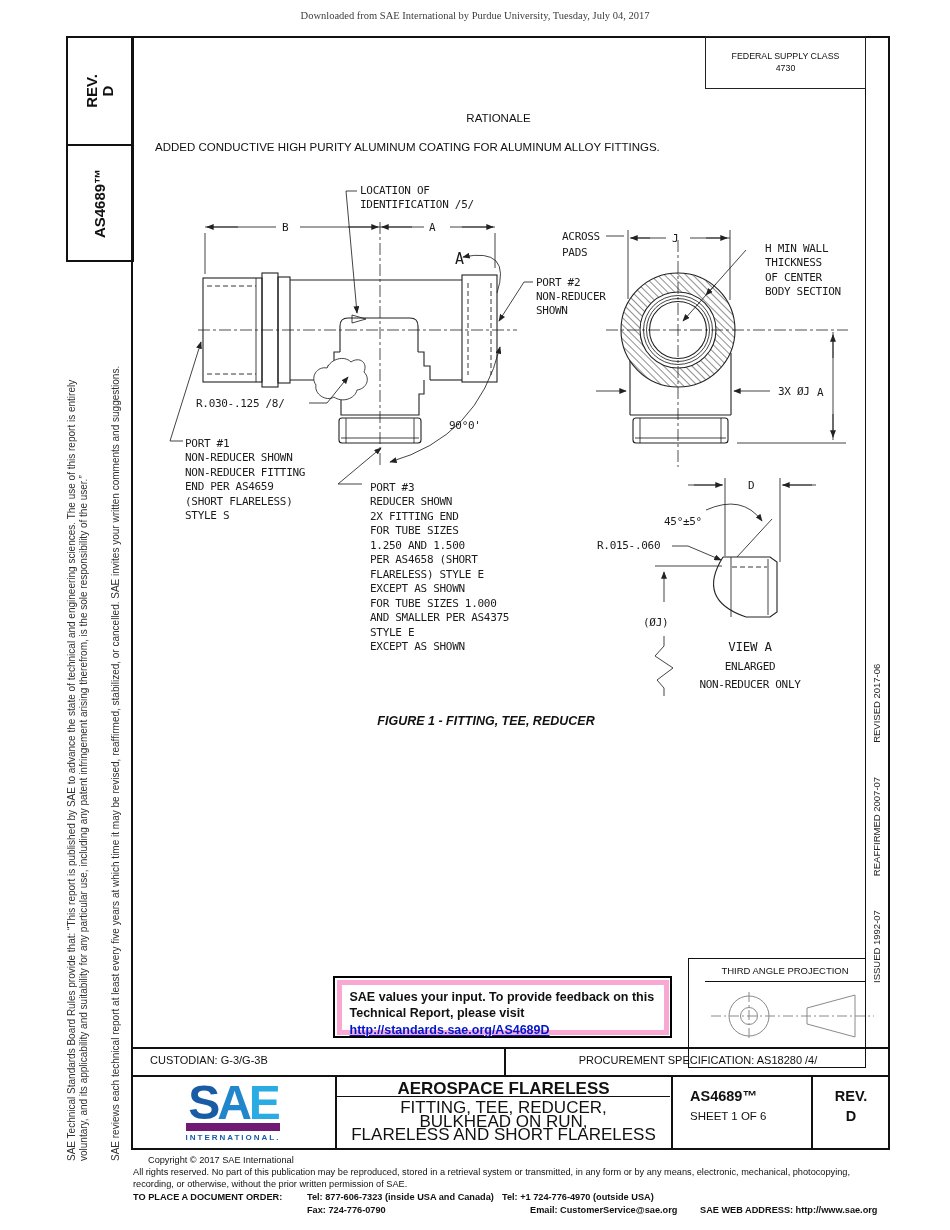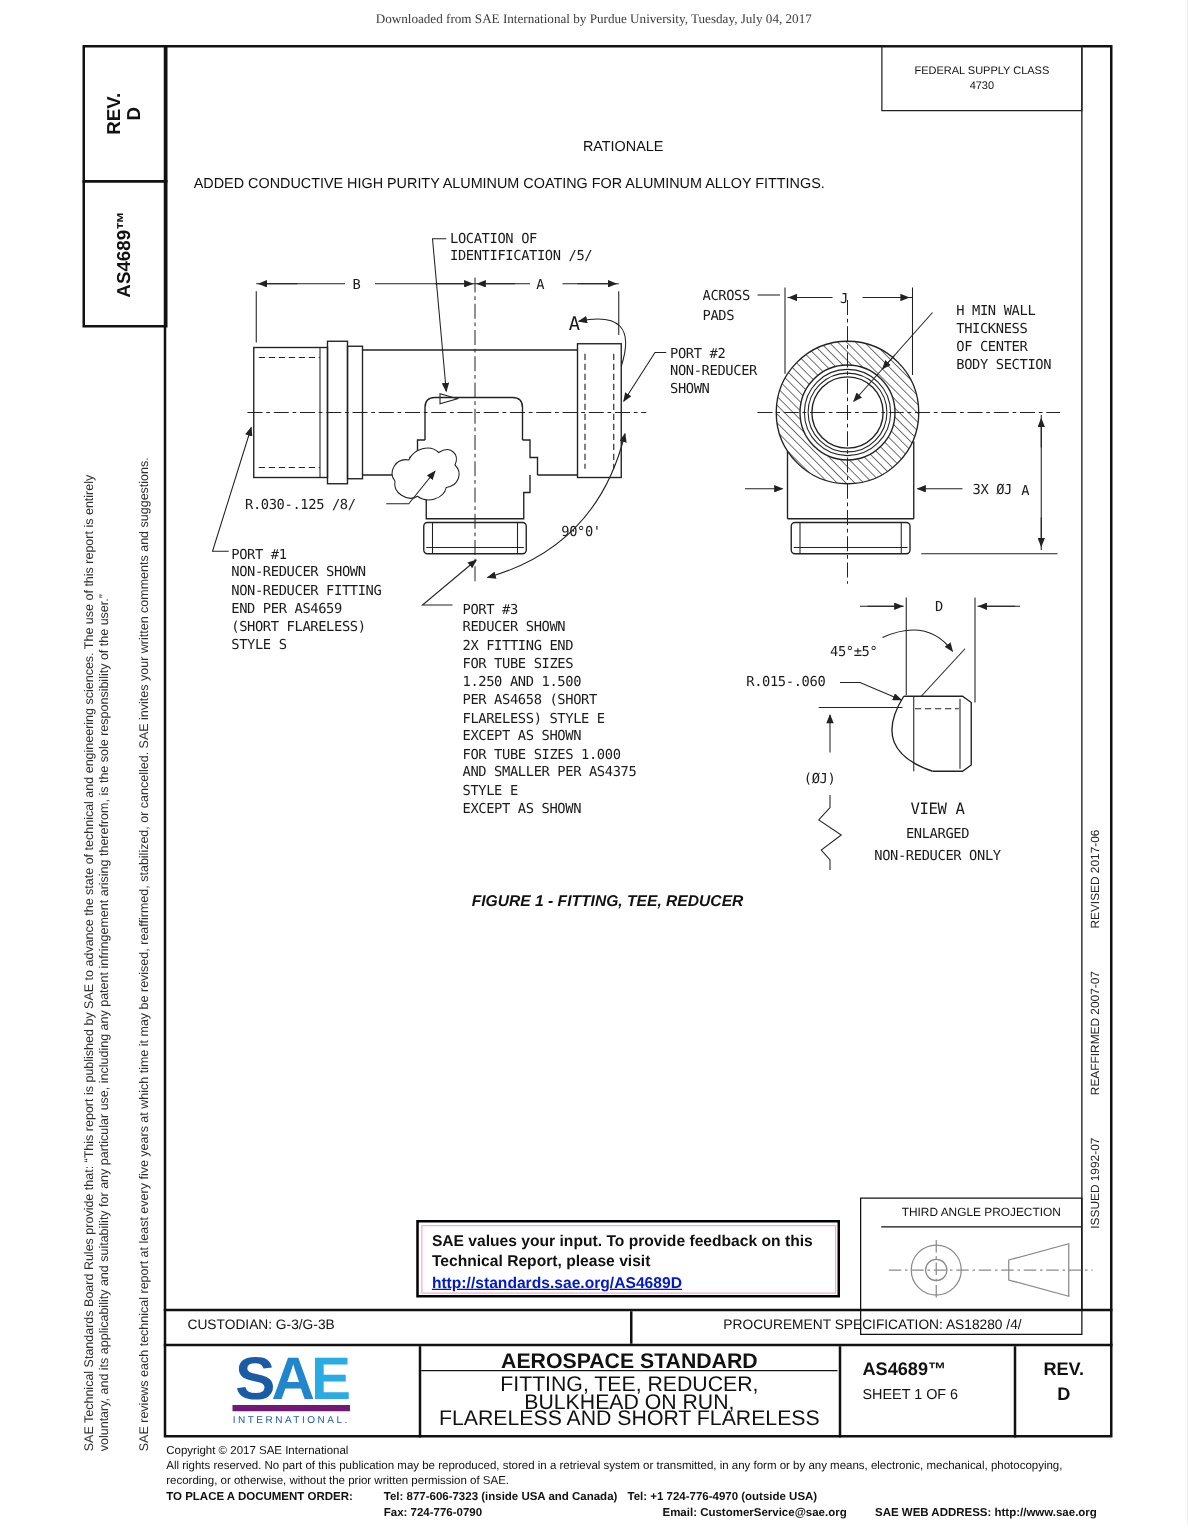--- a/index.html
+++ b/index.html
@@ -35,35 +35,35 @@
   #drawing{left:130px;top:165px;}
   svg .ln{fill:none;stroke:#222;stroke-width:1.1;}
   svg .thin{fill:none;stroke:#222;stroke-width:0.85;}
   svg .cl{fill:none;stroke:#222;stroke-width:0.8;stroke-dasharray:12 3 3 3;}
   svg .hid{fill:none;stroke:#222;stroke-width:0.9;stroke-dasharray:5 3;}
   svg .txt{font-family:"DejaVu Sans Mono",monospace;font-size:11px;fill:#1b1b1b;letter-spacing:-0.3px;}
   svg .big{font-size:15px;}
   svg .mid{text-anchor:middle;}
   
   #feedback{left:333px;top:976px;width:339px;height:62px;border:2.5px solid #000;box-sizing:border-box;}
-  #feedback .inner{margin:1.5px;border:1px solid #f9a8d4;height:calc(100% - 3px);box-sizing:border-box;
+  #feedback .inner{margin:1.5px;border:5px solid #f9a8d4;height:calc(100% - 3px);box-sizing:border-box;
                    padding:4px 8px;font-size:12.5px;font-weight:bold;line-height:16.5px;}
   #feedback a{color:#0018cc;text-decoration:underline;text-align:right;}
   
   #proj-box{left:688px;top:958px;width:178px;height:110px;border:1.6px solid #111;box-sizing:border-box;padding-left:16px;}
   #proj-label{height:22px;border-bottom:1.6px solid #111;display:flex;align-items:center;
               justify-content:center;font-size:9.5px;}
   
   .tb-text{position:absolute;font-size:11px;}
   #custodian{left:150px;top:1054px;}
   #procurement{left:506px;top:1054px;width:384px;text-align:center;}
   #logo{left:131px;top:1079px;width:204px;height:68px;display:flex;flex-direction:column;
         align-items:center;justify-content:center;}
   #logo-sae{font-weight:900;font-size:48px;line-height:36px;letter-spacing:-3px;font-family:"Liberation Sans",sans-serif;}
-  #logo-sub{font-size:8px;font-weight:normal;letter-spacing:2px;border-top:5px solid #701a75;
+  #logo-sub{font-size:8px;font-weight:bold;letter-spacing:2px;border-top:8px solid #701a75;
             padding-top:2px;margin-top:2px;}
   #aerospace{left:337px;top:1079px;width:333px;text-align:center;font-weight:bold;font-size:17px;}
   #subtitle{left:337px;top:1101px;width:333px;text-align:center;font-size:17px;line-height:13.5px;}
   #doc-number{left:690px;top:1088px;font-weight:bold;font-size:14.5px;}
   #sheet{left:690px;top:1110px;font-size:11.5px;}
   #rev-cell-label{left:812px;top:1088px;width:78px;text-align:center;font-weight:bold;font-size:14.5px;}
   #rev-cell-value{left:812px;top:1108px;width:78px;text-align:center;font-weight:bold;font-size:14.5px;}
   
   .foot{position:absolute;font-size:9.2px;color:#111;}
   .foot.b{font-weight:bold;}
@@ -300,32 +300,32 @@
   </div>
 
   <div id="custodian" class="tb-text">CUSTODIAN: G-3/G-3B</div>
   <div id="procurement" class="tb-text">PROCUREMENT SPECIFICATION: AS18280 /4/</div>
 
   <div id="logo" class="abs">
     <div id="logo-sae"><span style="color:#1a5ba6">S</span><span style="color:#2286cc">A</span><span style="color:#2aabe4">E</span></div>
     <div id="logo-sub" style="color:#1a5ba6">INTERNATIONAL.</div>
   </div>
 
-  <div id="aerospace" class="abs">AEROSPACE STANDARD</div>
+  <div id="aerospace" class="abs">AEROSPACE FLARELESS</div>
   <div id="subtitle" class="abs">
     <div>FITTING, TEE, REDUCER,</div>
     <div>BULKHEAD ON RUN,</div>
     <div>FLARELESS AND SHORT FLARELESS</div>
   </div>
   <div id="doc-number" class="abs">AS4689™</div>
   <div id="sheet" class="abs">SHEET 1 OF 6</div>
   <div id="rev-cell-label" class="abs">REV.</div>
   <div id="rev-cell-value" class="abs">D</div>
 
-  <div class="foot" style="left:133px;top:1155px;text-align:right;">Copyright © 2017 SAE International</div>
+  <div class="foot" style="left:148px;top:1155px;text-align:right;">Copyright © 2017 SAE International</div>
   <div class="foot" style="left:133px;top:1167px;">All rights reserved. No part of this publication may be reproduced, stored in a retrieval system or transmitted, in any form or by any means, electronic, mechanical, photocopying,</div>
   <div class="foot" style="left:133px;top:1179px;">recording, or otherwise, without the prior written permission of SAE.</div>
   <div class="foot b" style="left:133px;top:1192px;">TO PLACE A DOCUMENT ORDER:</div>
   <div class="foot b" style="left:307px;top:1192px;">Tel: 877-606-7323 (inside USA and Canada)</div>
   <div class="foot b" style="left:502px;top:1192px;">Tel: +1 724-776-4970 (outside USA)</div>
   <div class="foot b" style="left:307px;top:1205px;">Fax: 724-776-0790</div>
   <div class="foot b" style="left:530px;top:1205px;">Email: CustomerService@sae.org</div>
   <div class="foot b" style="left:700px;top:1205px;">SAE WEB ADDRESS: http://www.sae.org</div>
 
 </div>

